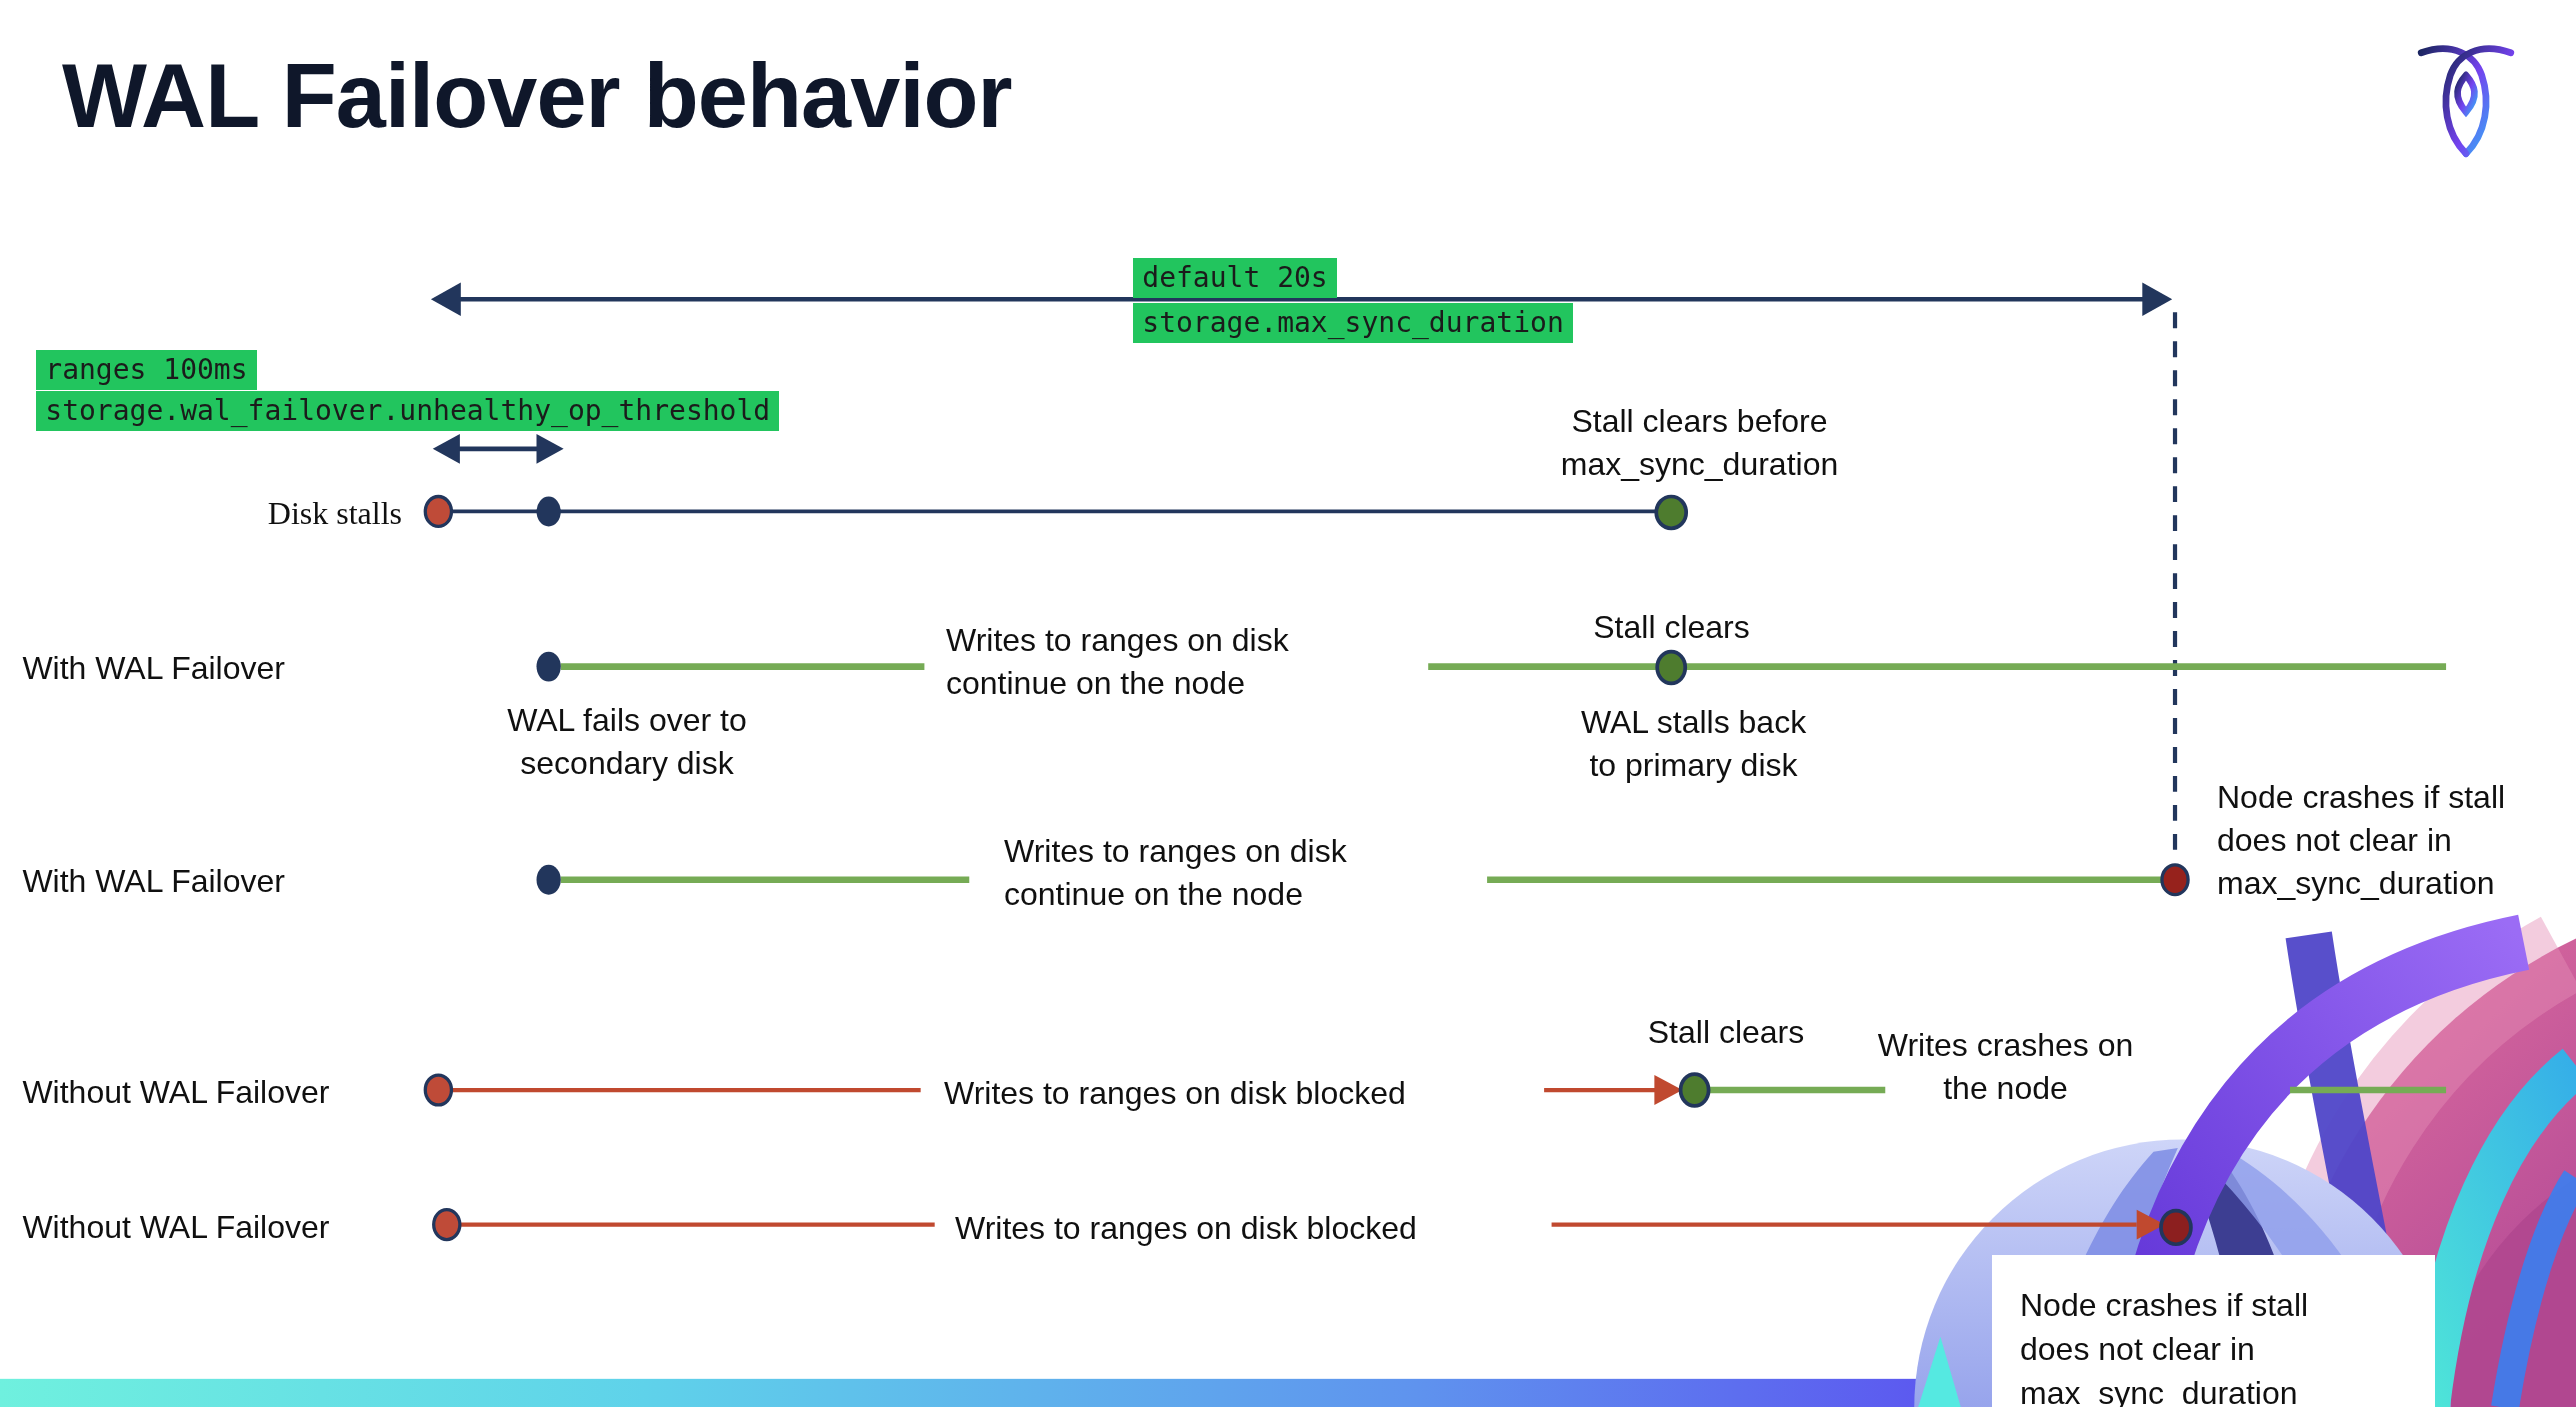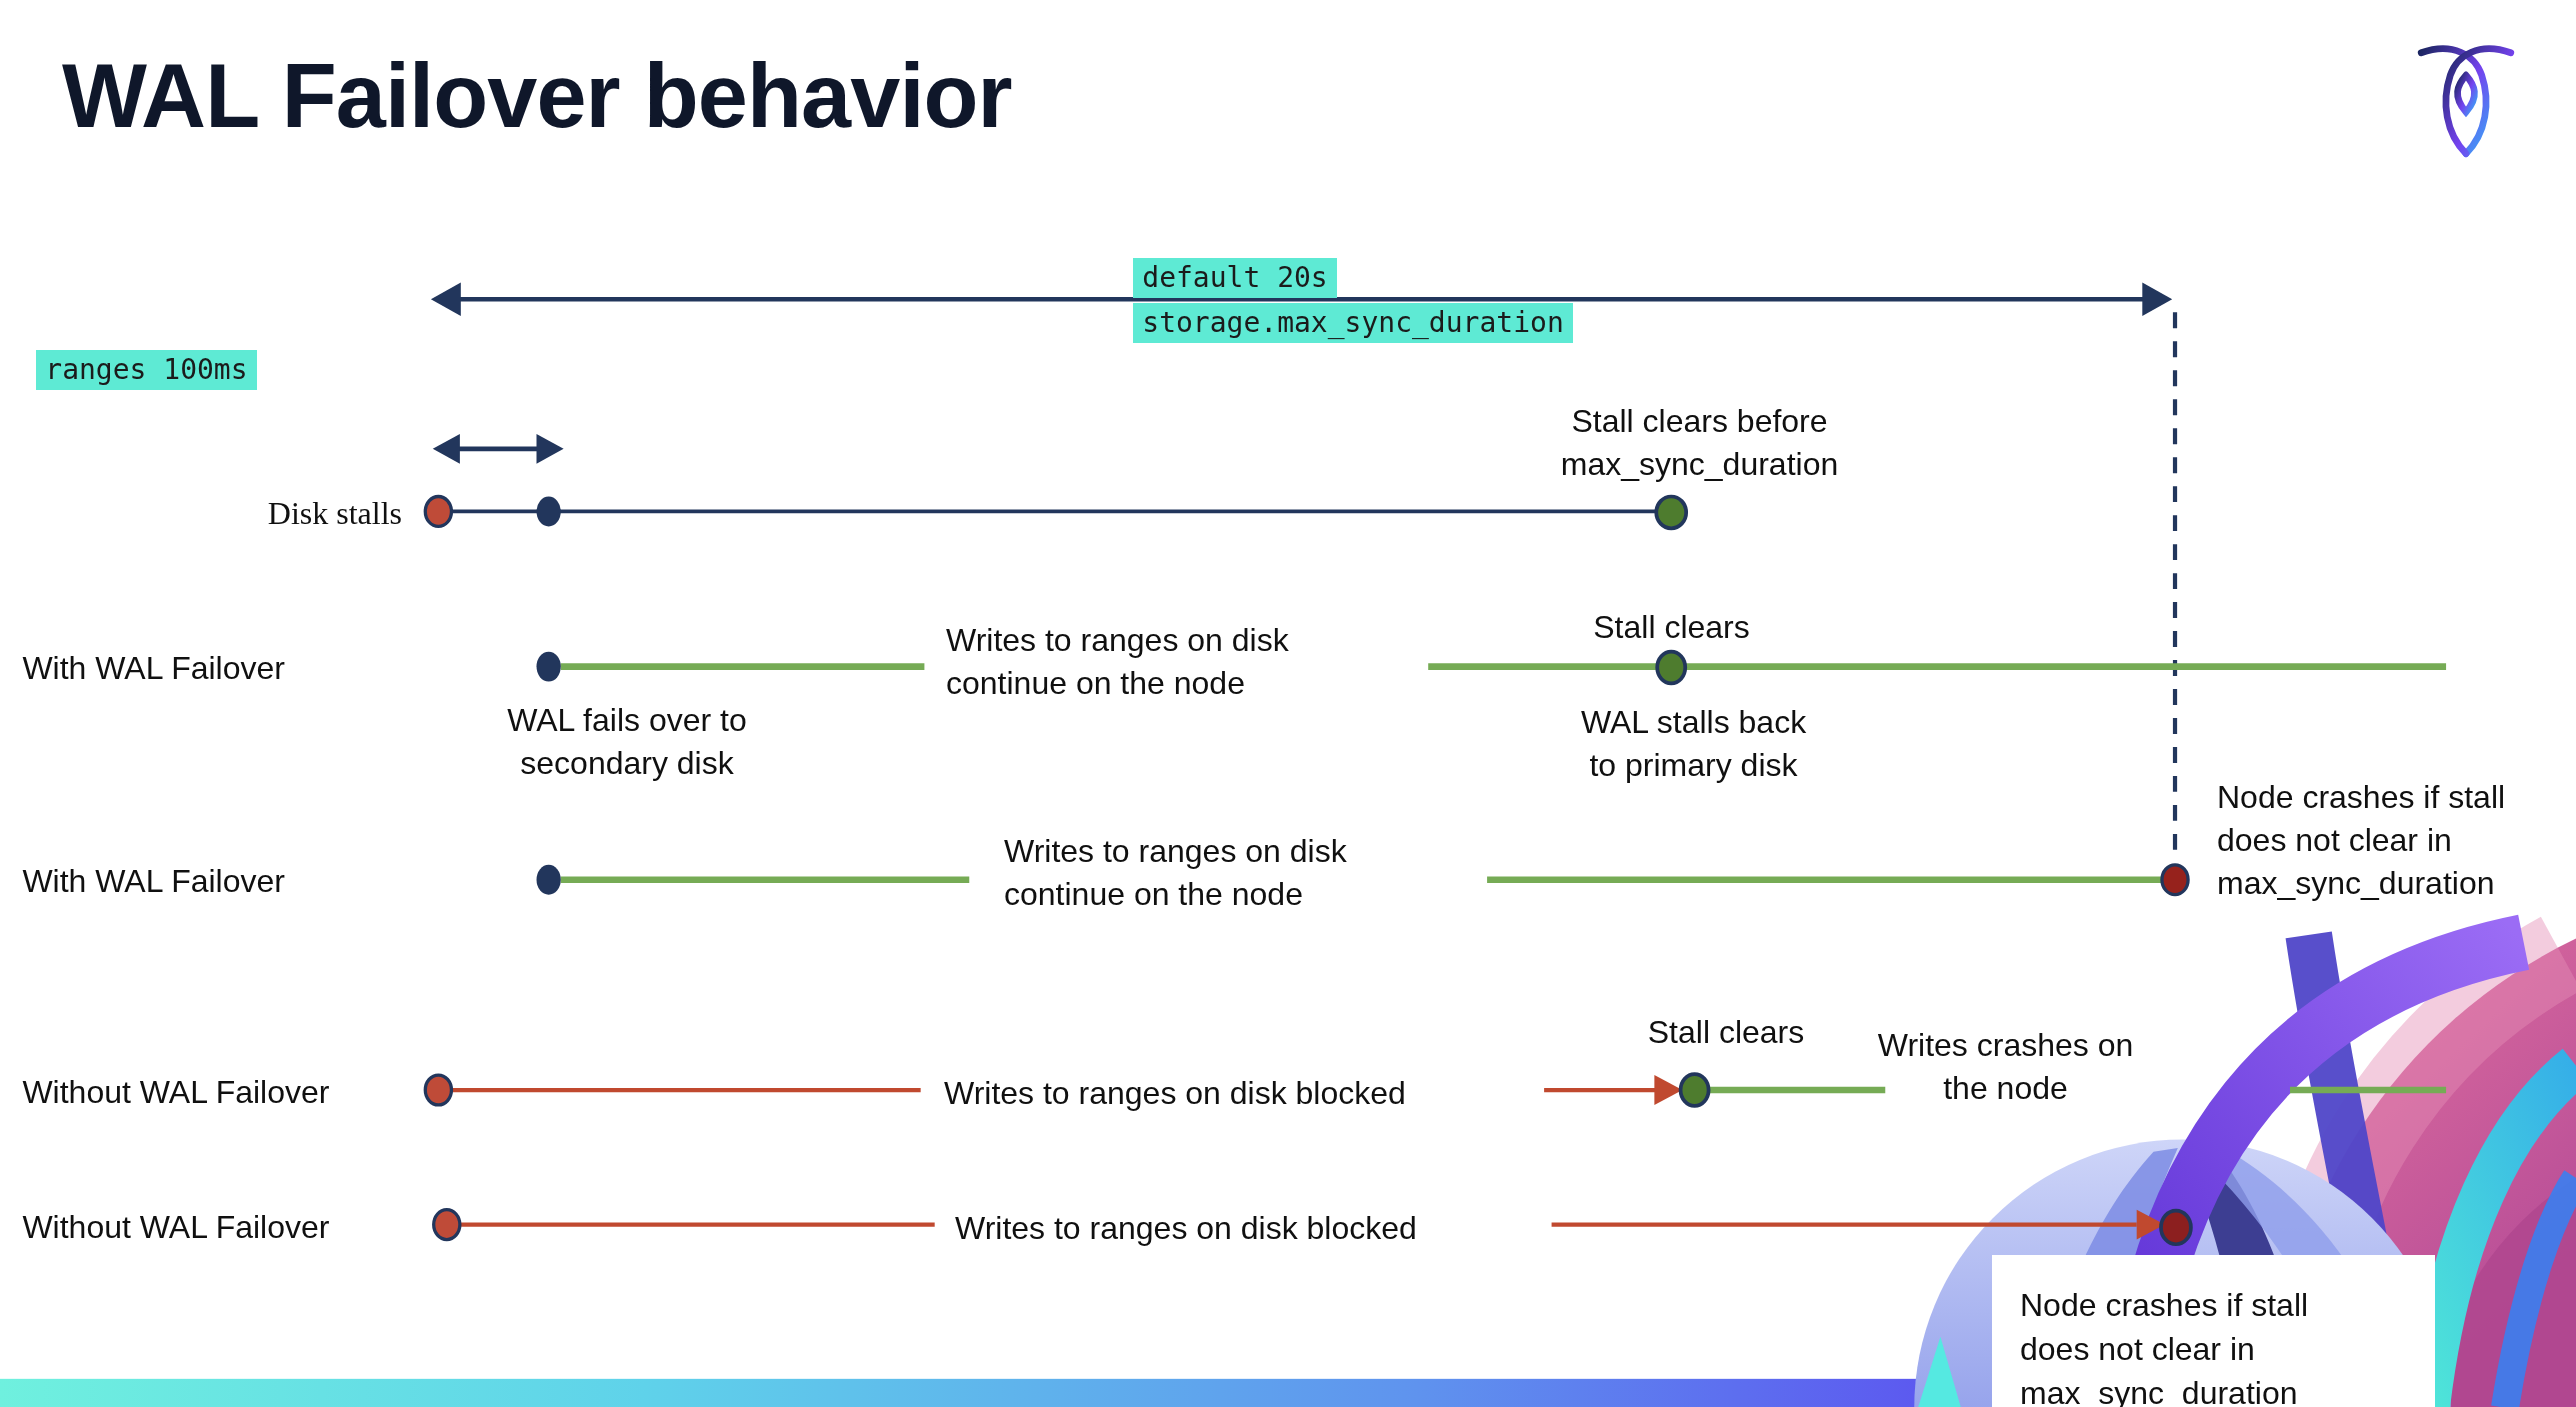--- a/index.html
+++ b/index.html
@@ -2,21 +2,21 @@
 <html style="font-size:15px"><head>
 <meta charset="utf-8">
 <style>
   html,body{margin:0;padding:0;background:#ffffff;}
   .stage{position:relative;width:2576px;height:1408px;background:#ffffff;overflow:hidden;
          font-family:"Liberation Sans",sans-serif;}
   .t{position:absolute;font-size:32px;color:#101010;line-height:43px;white-space:pre-line;z-index:2;}
   .center{text-align:center;}
   .right{text-align:right;font-family:Liberation Serif, serif;}
   .code{position:absolute;font-family:"DejaVu Sans Mono","Liberation Mono",monospace;font-size:28px;
-        color:#1b1b1b;background:#5eead4;padding:2.8px 9.3px;line-height:34px;white-space:pre;z-index:2;}
+        color:#1b1b1b;background:#22c55e;padding:2.8px 9.3px;line-height:34px;white-space:pre;z-index:2;}
   .title{position:absolute;left:62px;top:47px;font-size:90px;font-weight:800;color:#0f172a;
          letter-spacing:-0.9px;line-height:1.1;z-index:2;}
   .svg-layer{position:absolute;left:0;top:0;z-index:1;}
   .logo{position:absolute;left:2410px;top:36px;z-index:2;}
   .crashbox{position:absolute;left:1992px;top:1255px;width:443px;height:152px;background:#ffffff;z-index:3;}
   .crashbox .inner{position:absolute;left:28px;top:28px;width:402px;font-size:32px;line-height:44px;
         color:#101010;white-space:pre-line;}
 </style>
 </head>
 <body>
@@ -141,20 +141,21 @@
       <path d="M50,34 C58,43 62,53 50,67 C38,53 42,43 50,34"></path>
       <path d="M50,67 L50,97"></path>
     </g>
   </svg>
 
   <div class="title">WAL Failover behavior</div>
 
   <div class="code" style="left:1133px;top:258px;">default 20s</div>
   <div class="code" style="left:1133px;top:303px;">storage.max_sync_duration</div>
   <div class="code" style="left:36px;top:350px;">ranges 100ms</div>
+  <div class="code" style="left:36px;top:391px;">storage.wal_failover.unhealthy_op_threshold</div>
 
   <div class="t right" style="left:150px;top:492px;width:252px;">Disk stalls</div>
   <div class="t" style="left:22.4px;top:647px;width:374px;">With WAL Failover</div>
   <div class="t" style="left:22.4px;top:860px;width:374px;">With WAL Failover</div>
   <div class="t" style="left:22.4px;top:1071px;width:393px;">Without WAL Failover</div>
   <div class="t" style="left:22.4px;top:1206px;width:393px;">Without WAL Failover</div>
 
   <div class="t center" style="left:1522px;top:400px;width:355px;">Stall clears before
 max_sync_duration</div>
   <div class="t center" style="left:456px;top:699px;width:342px;">WAL fails over to

